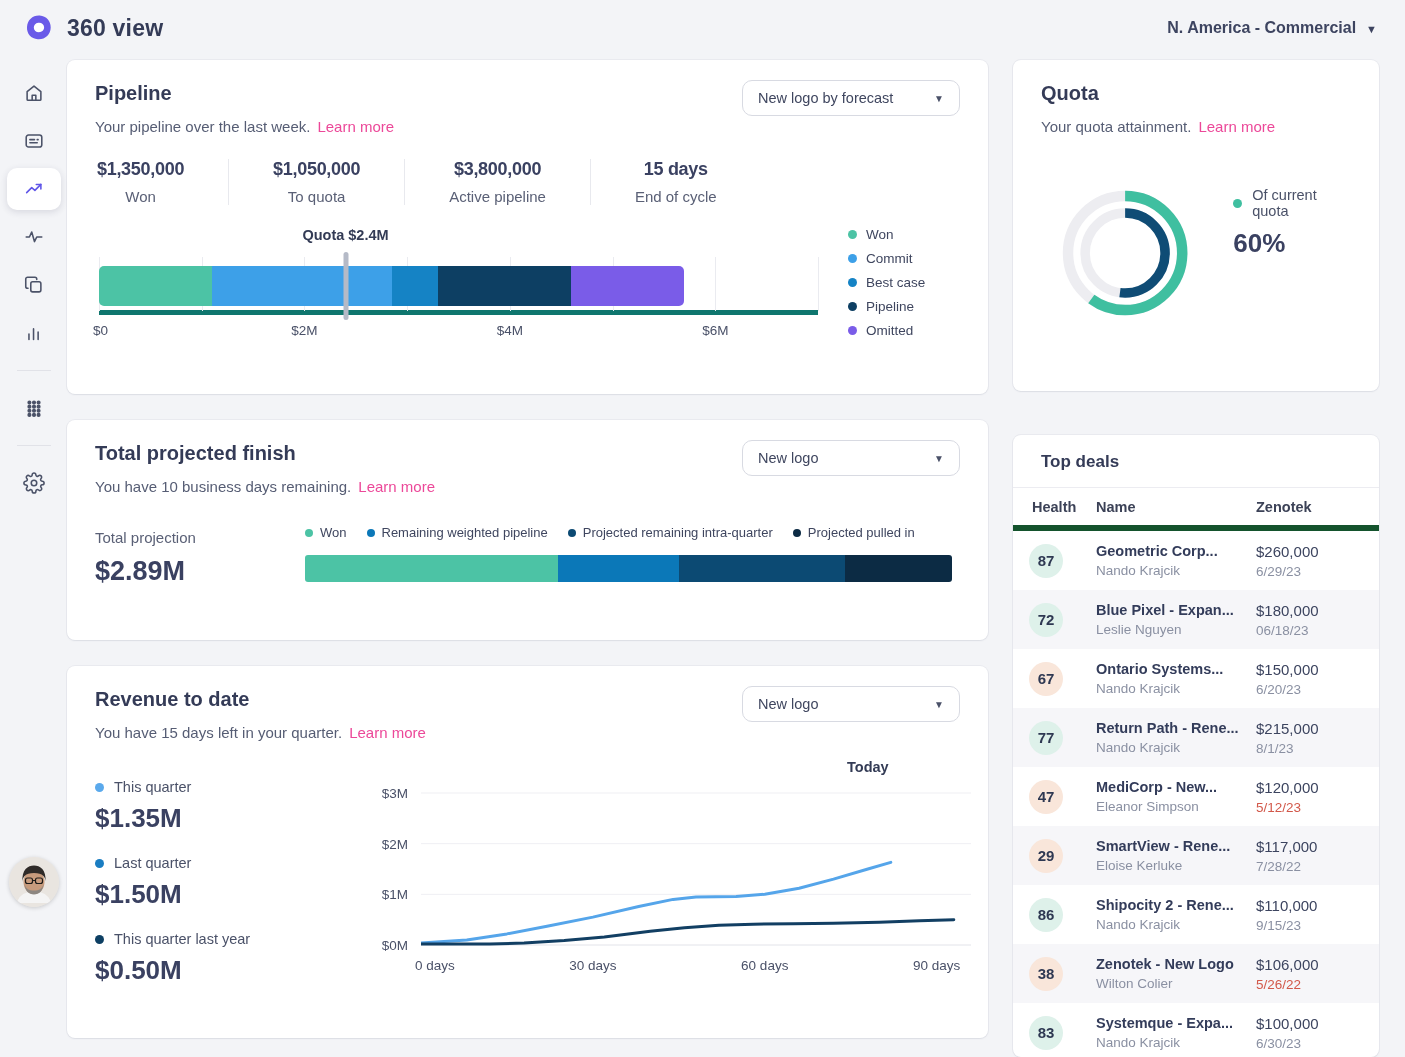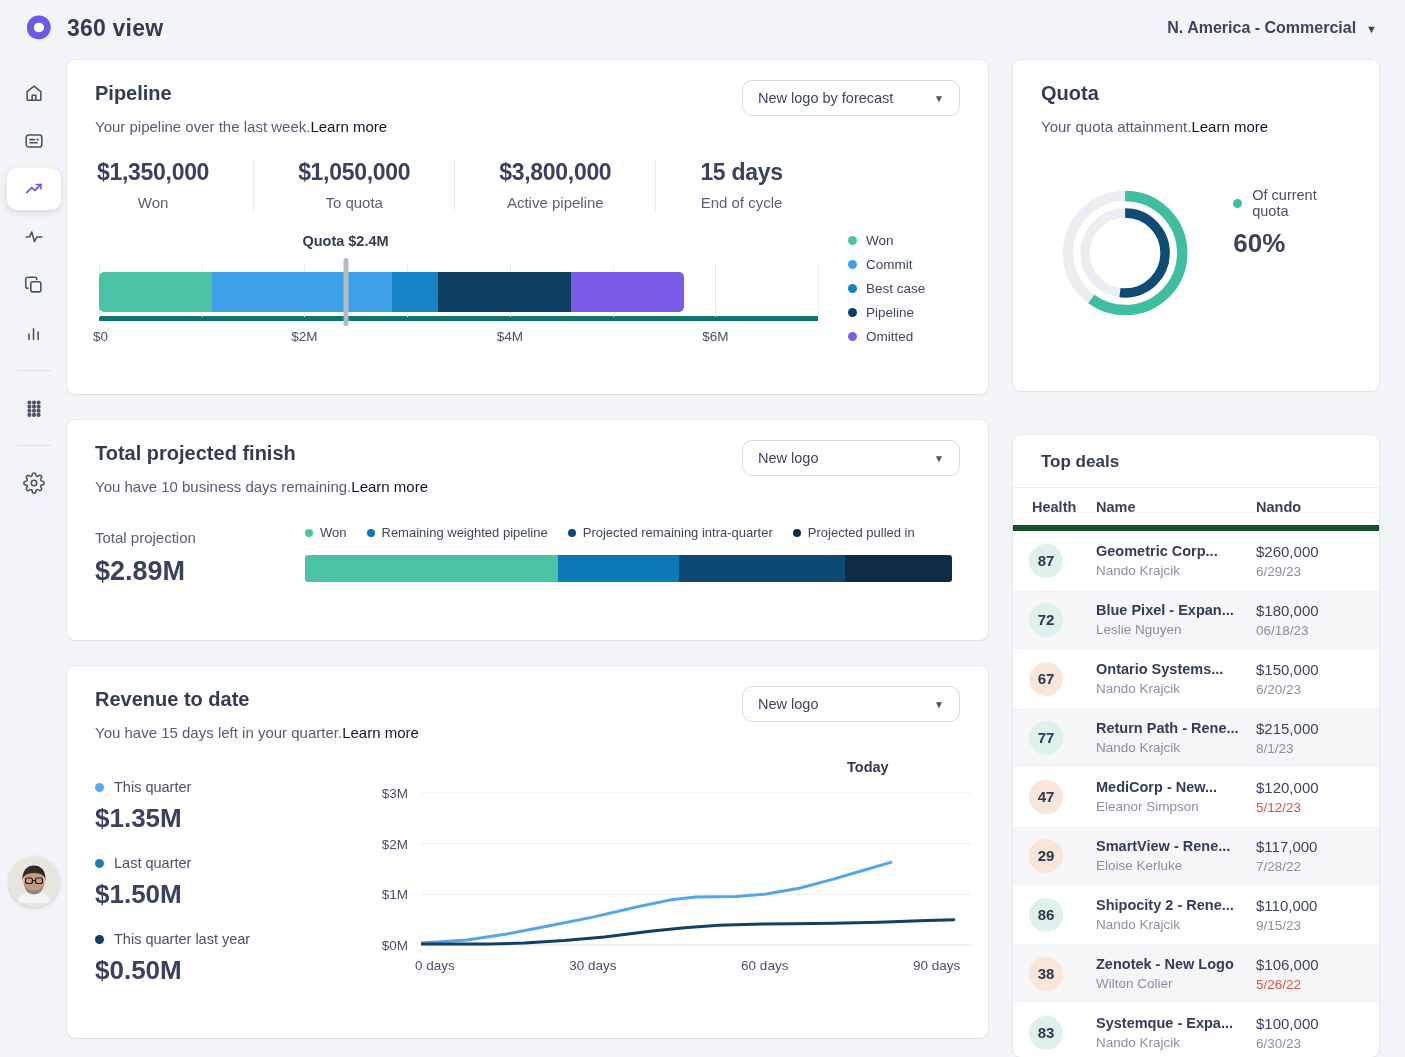--- a/index.html
+++ b/index.html
@@ -21,31 +21,31 @@
   .side-divider{width:34px;height:1px;background:#e1e2e8;margin:10px 0 16px}
   .avatar{position:absolute;bottom:150px;left:50%;transform:translateX(-50%);width:50px;height:50px;border-radius:50%;overflow:hidden;box-shadow:0 1px 4px rgba(0,0,0,.18);cursor:pointer;background:#ece8e4}
   .content{flex:1;display:flex;gap:25px;padding:4px 26px 0 0}
   .main-col{width:921px;flex:none;display:flex;flex-direction:column;gap:26px}
   .right-col{width:366px;flex:none;display:flex;flex-direction:column;gap:44px}
   .card{background:#fff;border-radius:8px;box-shadow:0 1px 2px rgba(25,30,60,.06),0 0 0 1px rgba(25,30,60,.045)}
   .card-pad{padding:22px 28px}
   .card-head{display:flex;justify-content:space-between;align-items:flex-start}
   .card-title{font-size:20px;font-weight:700;color:#343b57}
   .card-sub{margin-top:13px;font-size:15px;color:#565d74}
-  .learn{color:#0f172a;text-decoration:none;cursor:pointer}
+  .learn{color:#ec4899;text-decoration:none;margin-left:7px;cursor:pointer}
   .dropdown{width:218px;height:36px;border:1px solid #d8dae2;border-radius:10px;background:#fff;display:flex;align-items:center;padding:0 15px;font-size:14.5px;color:#3f465f;cursor:pointer;margin-top:-2px}
   .dropdown .caret{margin-left:auto;font-size:10px;color:#4a5168}
   .dot{border-radius:50%;display:inline-block;flex:none}
   
   .card-pipeline{height:334px}
   .stats{display:flex;margin-top:24px}
   .stat{padding:0 44px;text-align:center}
   .stat:first-child{padding-left:2px}
   .stat + .stat{border-left:1px solid #e8e9ee}
-  .stat-value{font-size:23px;font-weight:700;color:#3a4161;letter-spacing:-.3px;white-space:nowrap}
+  .stat-value{font-size:18px;font-weight:700;color:#3a4161;letter-spacing:-.3px;white-space:nowrap}
   .stat-label{margin-top:8px;font-size:15px;color:#5a6076}
   .pipeline-body{display:flex;margin-top:8px}
   .pchart{flex:1;position:relative;height:130px}
   .pplot{position:absolute;left:4px;right:30px;top:44px;height:58px;border-bottom:5px solid #0f766e}
   .vline{position:absolute;top:0;bottom:-1px;width:1px;background:#eaebf0}
   .pbar{position:absolute;left:0;top:9px;height:40px;display:flex}
   .pbar .seg:first-child{border-radius:5px 0 0 5px}
   .pbar .seg:last-child{border-radius:0 5px 5px 0}
   .pmarker{position:absolute;top:-5px;height:68px;width:5px;border-radius:3px;background:#b5bac7;transform:translateX(-50%)}
   .pquota{position:absolute;top:-30px;transform:translateX(-50%);font-size:14.5px;font-weight:700;color:#333b55;white-space:nowrap}
@@ -421,21 +421,21 @@
               </div>
             </div>
         </div>
       </section>
 
       <section class="card card-deals">
         <div class="deals-title">Top deals</div>
         <div class="deals-header">
           <span class="h1">Health</span>
           <span>Name</span>
-          <span>Nando</span>
+          <span>Zenotek</span>
         </div>
         <div id="deals-rows">
             <div class="deal-row">
               <div>
                 <div class="badge good">87</div>
               </div>
               <div>
                 <div class="deal-name">Geometric Corp...</div>
                 <div class="deal-owner">Nando Krajcik</div>
               </div>

